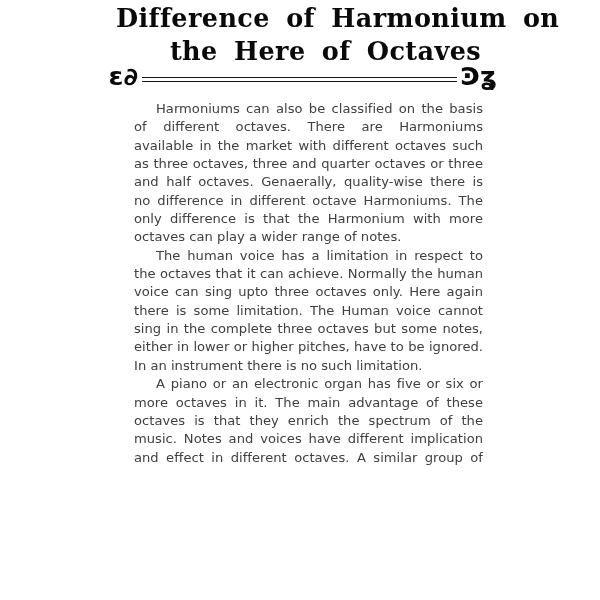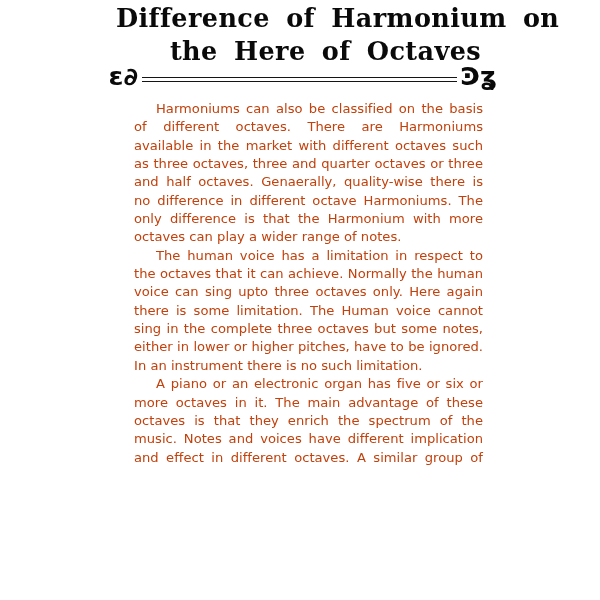--- a/index.html
+++ b/index.html
@@ -82,21 +82,21 @@
     position: absolute;
     left: 134px;
     top: 100px;
     width: 349px;
   }
   .body p {
     margin: 0;
     font-family: "DejaVu Sans", "Liberation Sans", sans-serif;
     font-size: 13.1px;
     line-height: 18.35px;
-    color: #c2410c;
+    color: #404040;
     text-align: justify;
     text-justify: inter-word;
     text-indent: 22px;
     hyphens: none;
     letter-spacing: 0.02px;
   }
 
   
   .folio {
     position: absolute;

